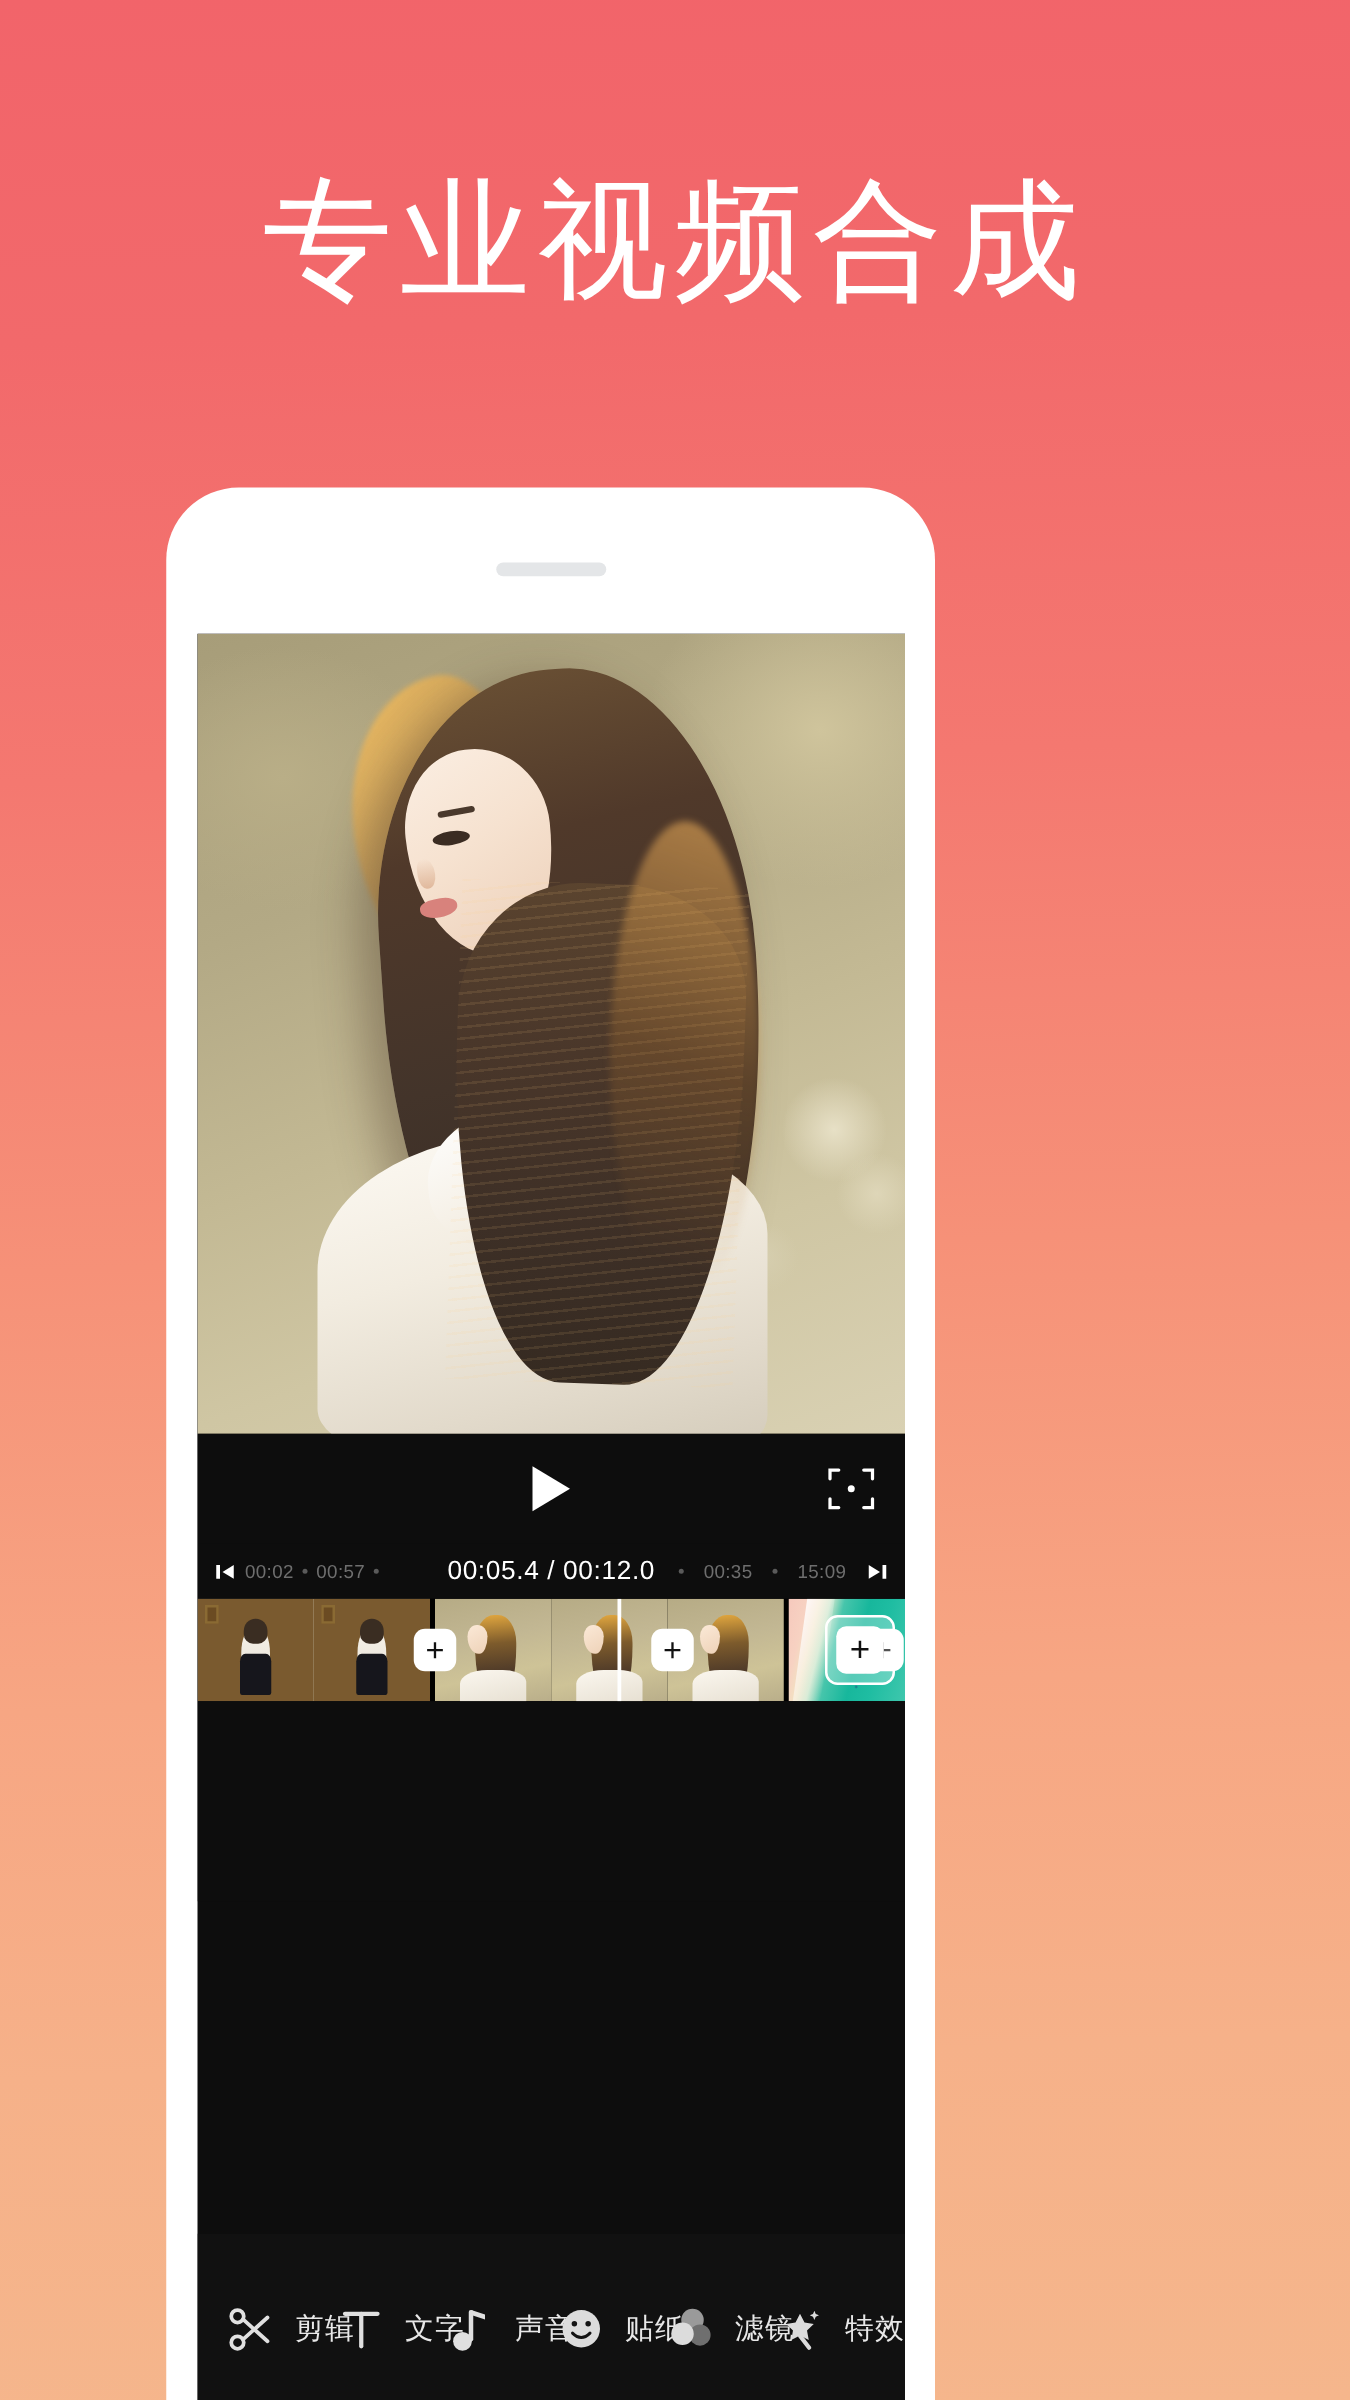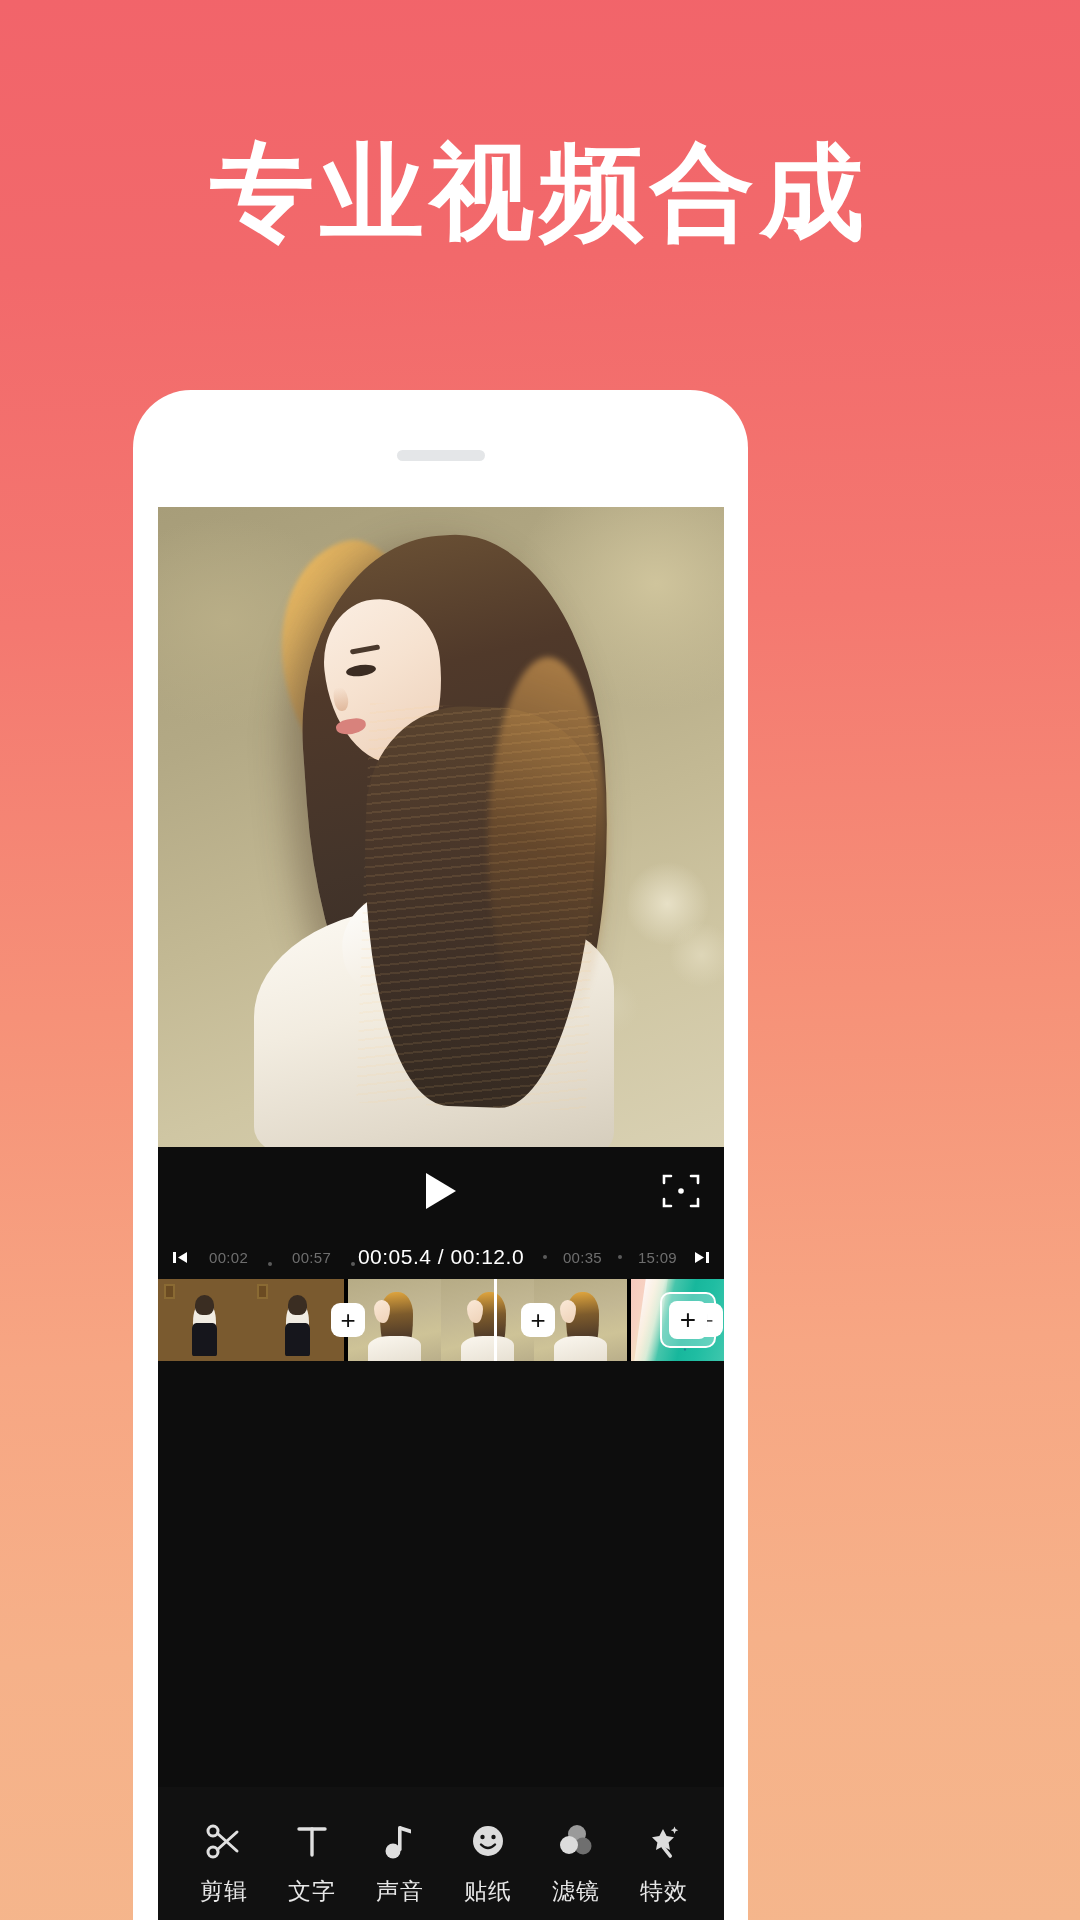--- a/index.html
+++ b/index.html
@@ -13,21 +13,21 @@
 
   
   .headline{
     position:absolute;
     top:132px; left:0; width:1080px;
     text-align:center;
     color:#ffffff;
     font-size:104px;
     line-height:120px;
     letter-spacing:6px;
-    font-weight:700;
+    font-weight:400;
     white-space:nowrap;
     font-family:"DejaVu Sans","Liberation Sans",sans-serif;
   }
 
   
   .phone{
     position:absolute;
     left:133px; top:390px;
     width:615px; height:1560px;
     background:#ffffff;
@@ -182,21 +182,21 @@
     width:46px; height:46px;
   }
 
   
   .ruler{
     position:absolute; left:0; top:728px;
     width:566px; height:44px;
     background:#0d0d0d;
     display:flex; align-items:center;
   }
-  .rl{ position:absolute; display:flex; align-items:flex-end; gap:20px; left:14px; }
+  .rl{ position:absolute; display:flex; align-items:center; gap:7px; left:14px; }
   .rr{ position:absolute; display:flex; align-items:center; gap:16px; right:14px; }
   .tick-lbl{ color:#6e6e6e; font-size:15px; letter-spacing:.3px; }
   .tick-dot{ width:4px; height:4px; border-radius:50%; background:#5a5a5a; }
   .center-time{
     position:absolute; left:50%; transform:translateX(-50%);
     color:#ffffff; font-size:21px; letter-spacing:.5px; white-space:nowrap;text-align:center;
   }
   .skip-ico{ display:flex; align-items:center; }
 
   
@@ -324,21 +324,21 @@
   .toolbar{
     position:absolute; left:0; bottom:0;
     width:566px; height:150px;
     background:#111111;
     display:flex;
     align-items:center;
     padding-left:22px;
   }
   .tool{
     width:88px; flex:0 0 auto;
-    display:flex; flex-direction:column;
+    display:flex; flex-direction:row;
     align-items:center; gap:14px;
   }
   .tool-ico{ height:44px; display:flex; align-items:flex-end; justify-content:center; }
   .tool-lbl{
     color:#e8e8e8; font-size:23px; letter-spacing:1px;
     font-family:"DejaVu Sans","Liberation Sans",sans-serif;
     white-space:nowrap;
   }
   svg{ display:block; }
 </style>

